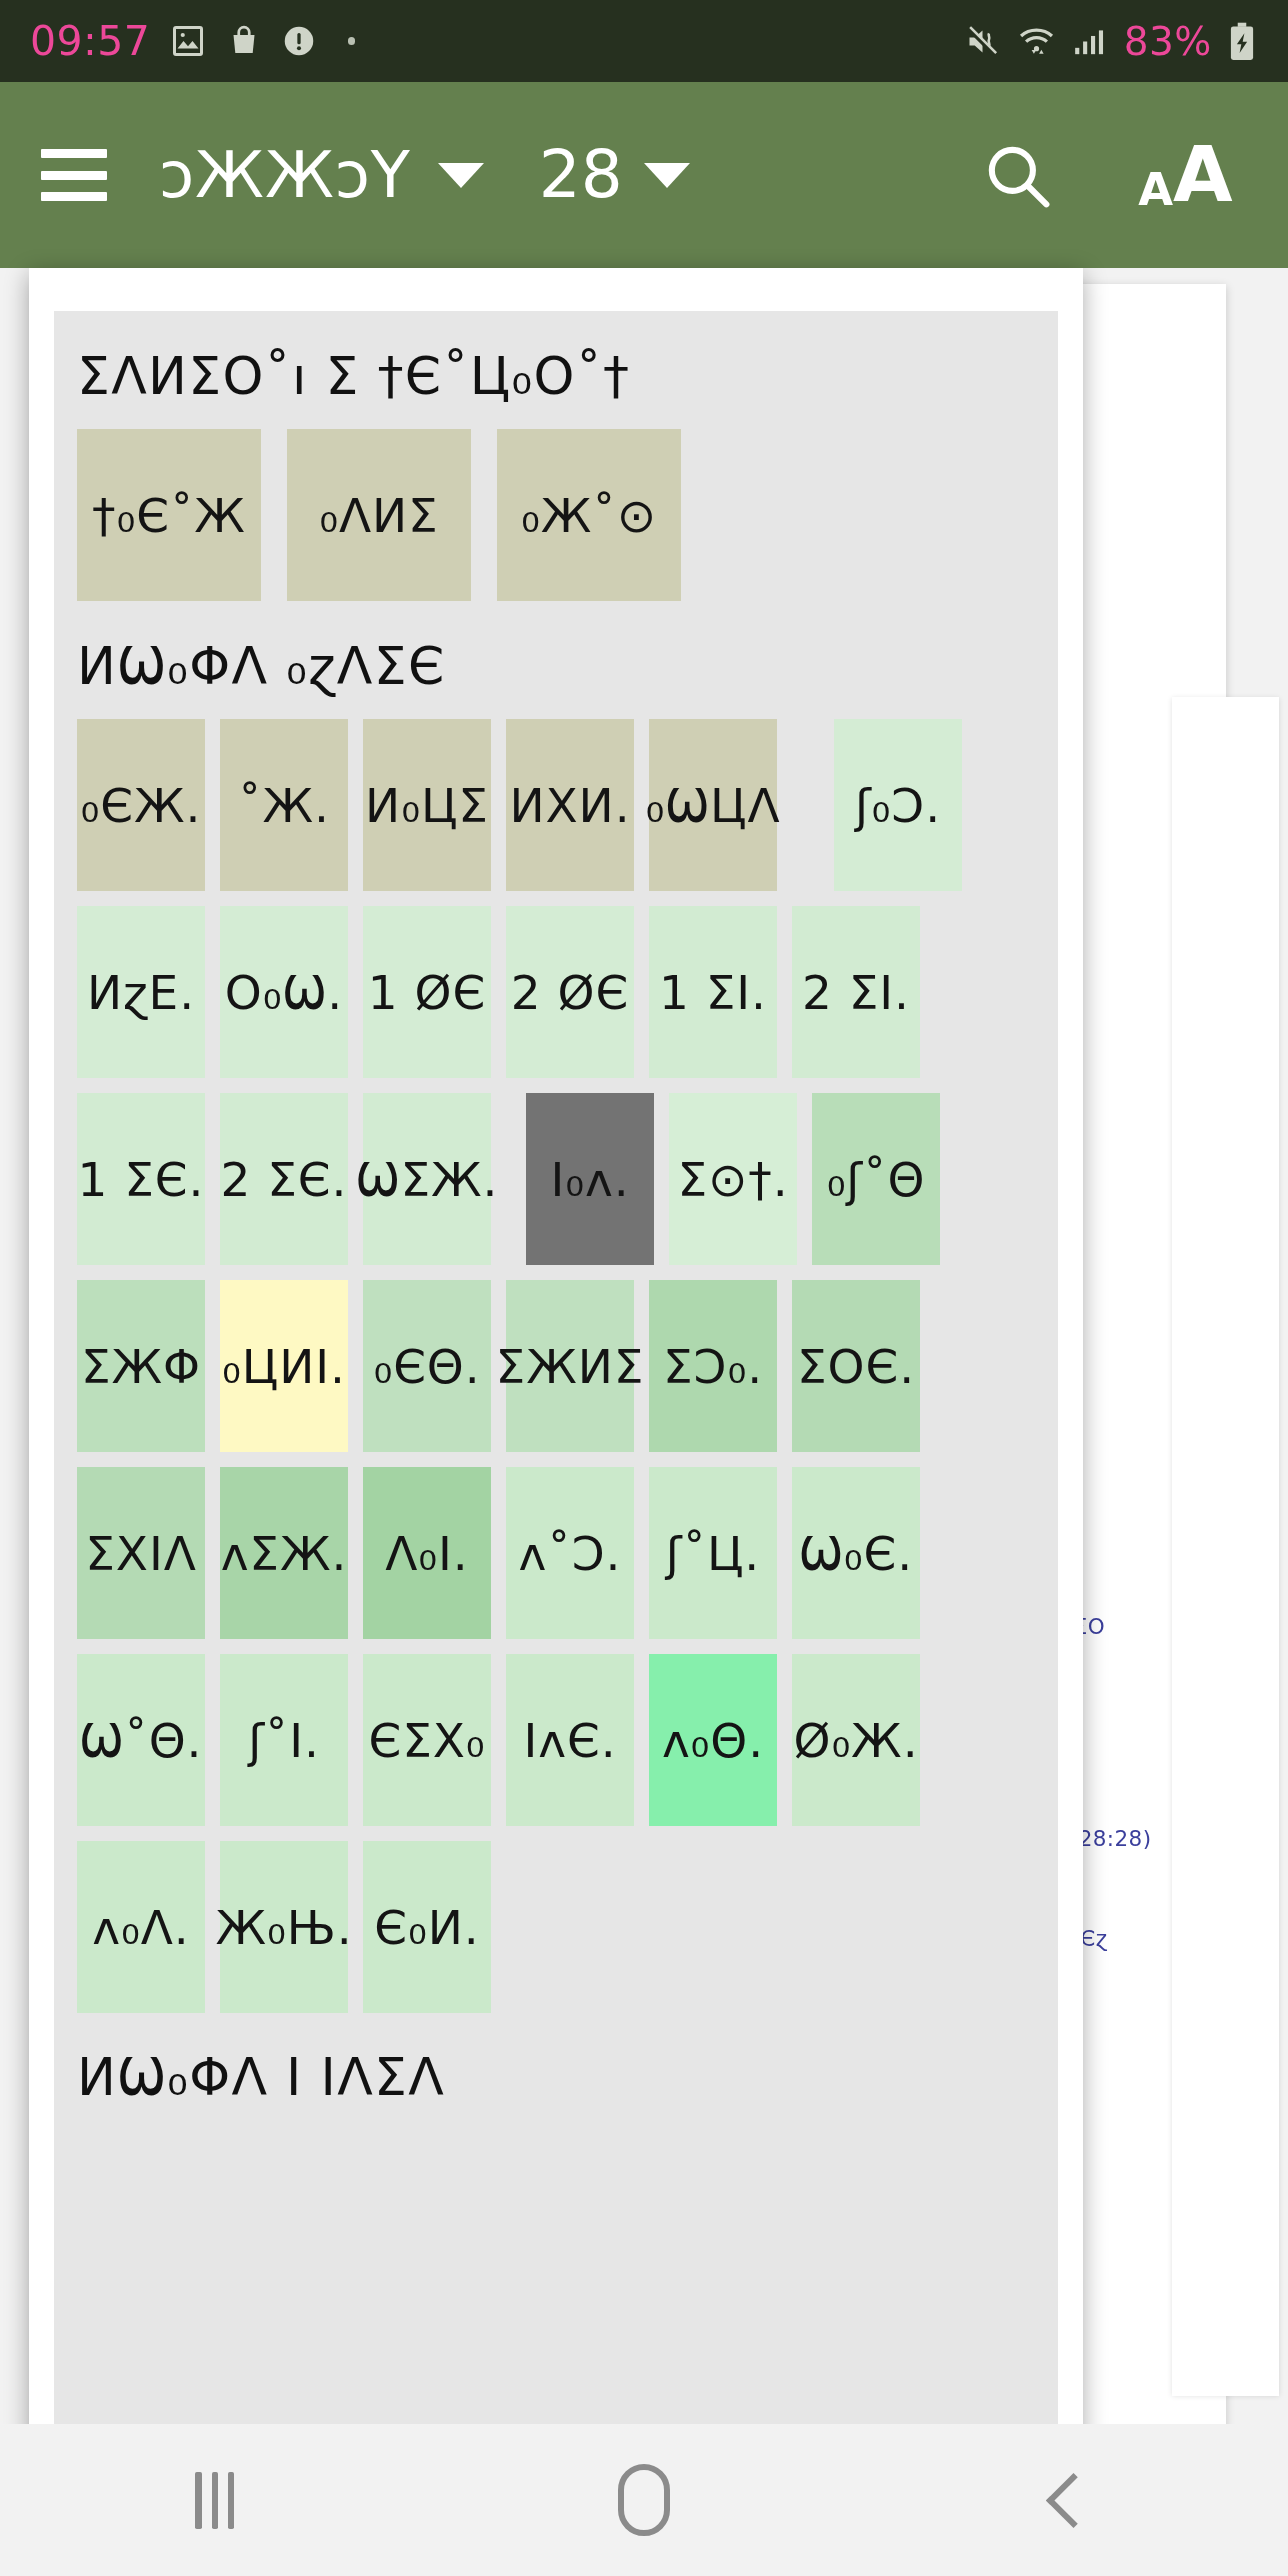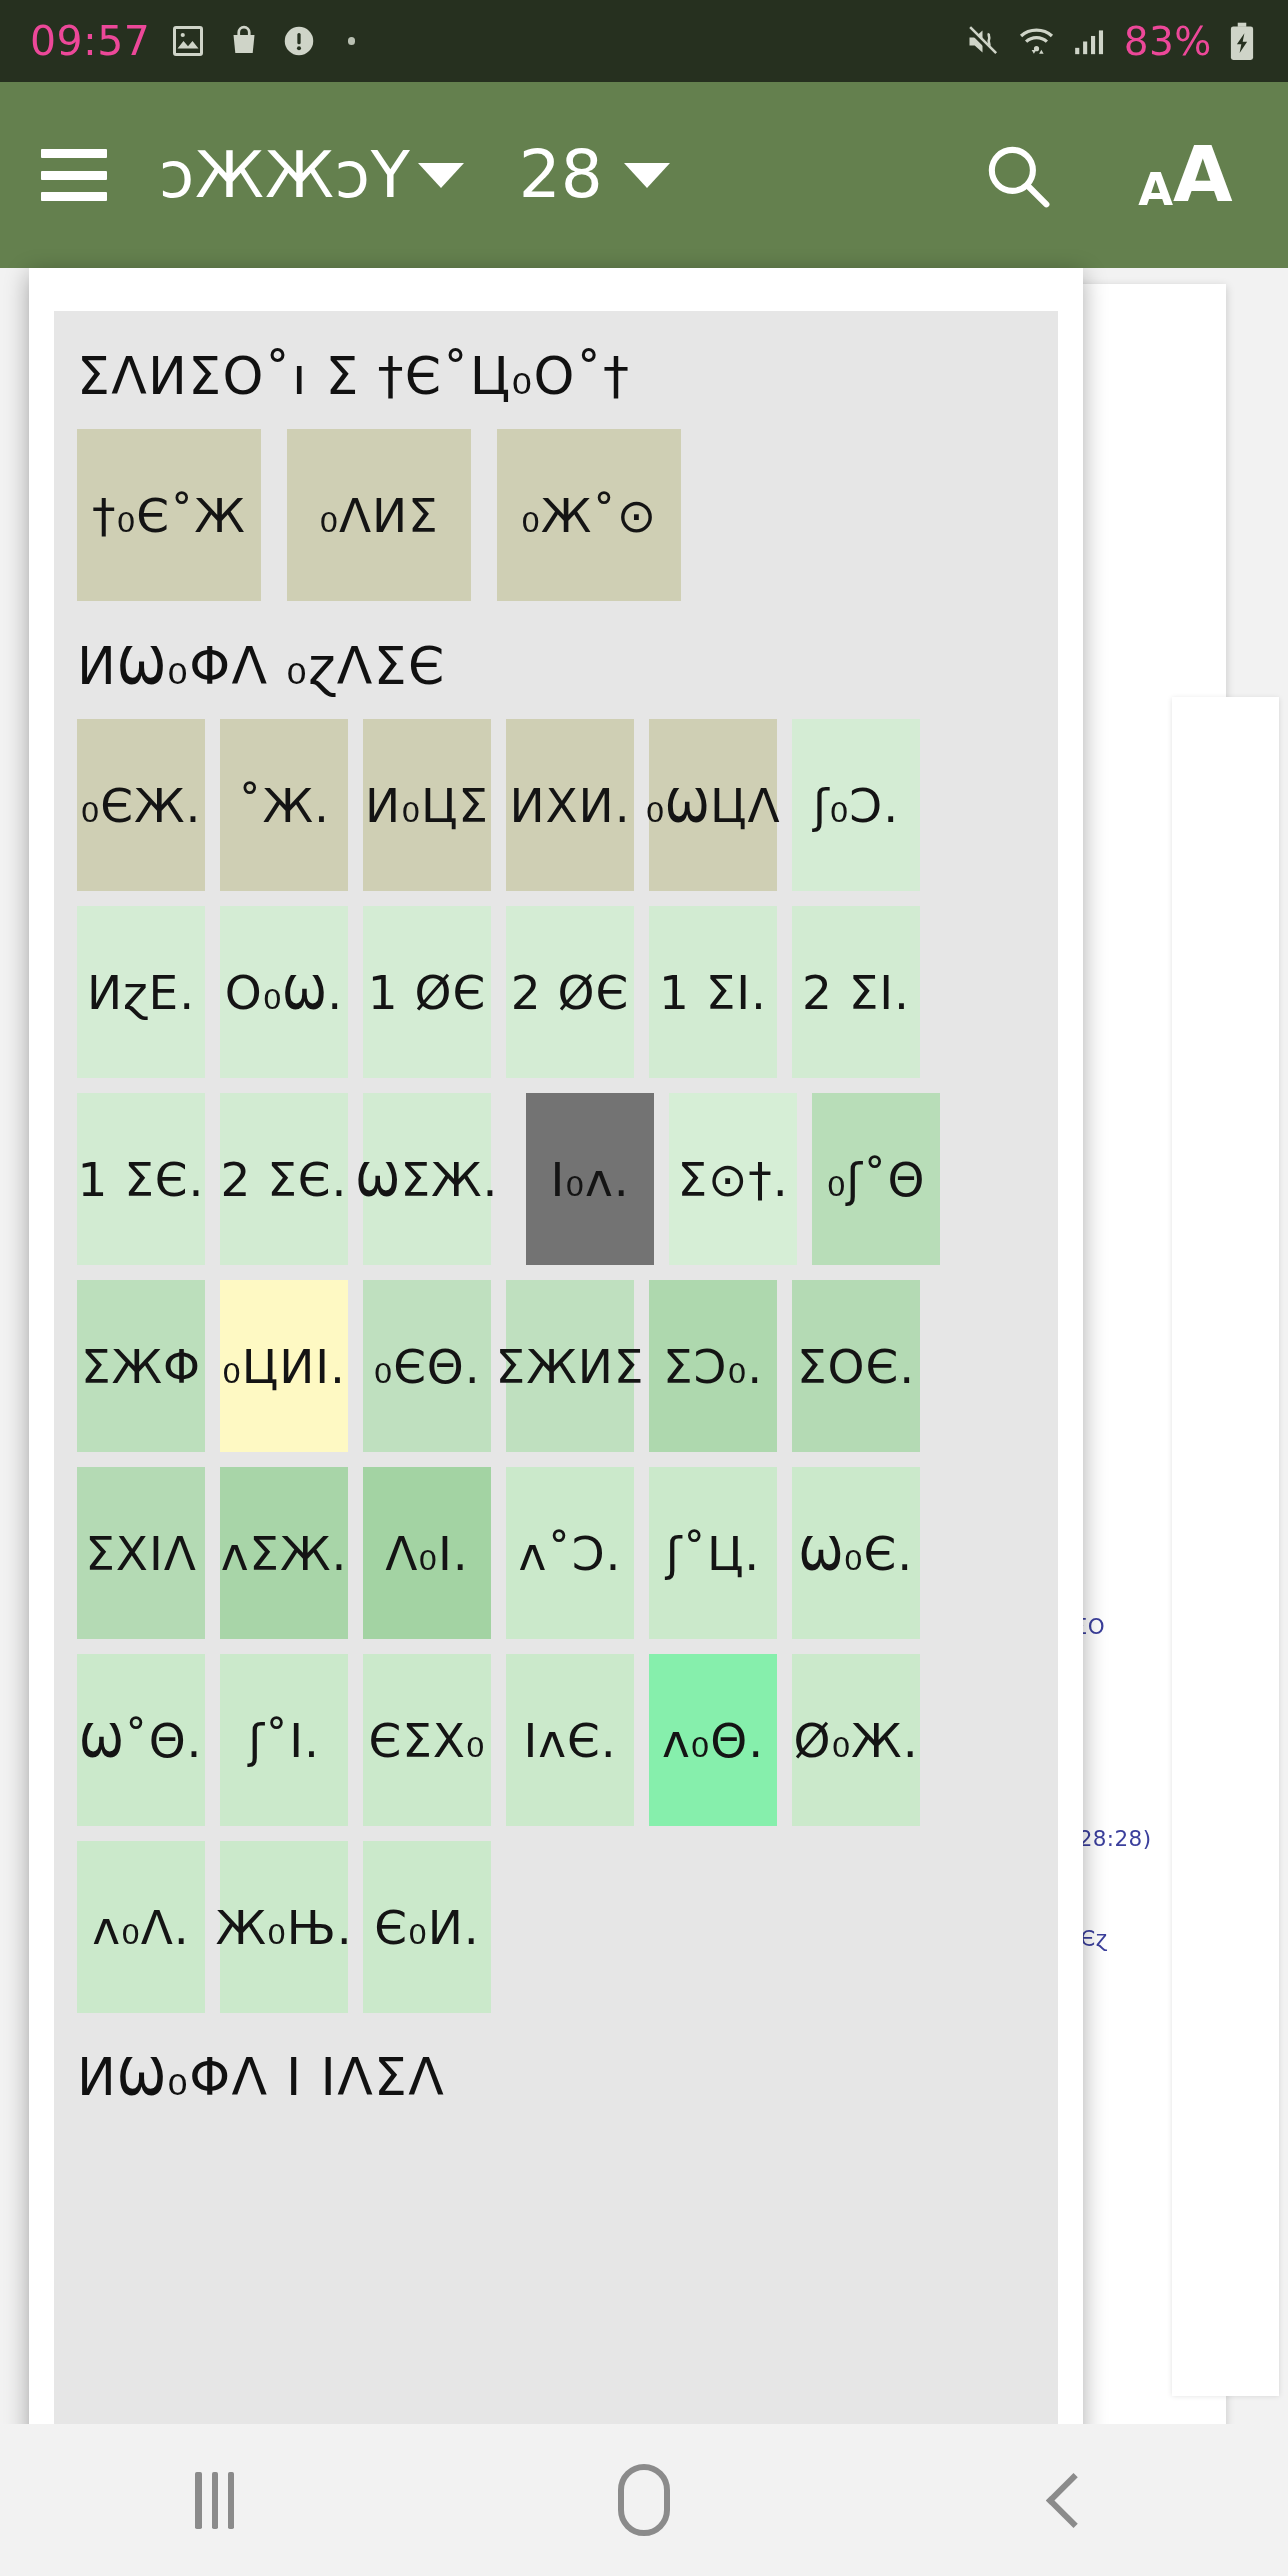--- a/index.html
+++ b/index.html
@@ -25,21 +25,21 @@
   .sb-dot{ width:7.2px; height:7.2px; background:#b9c0b2; border-radius:50%; margin-left:10.7px;}
 
   
   .appbar{
     position:absolute; left:0; top:82px; width:1288px; height:186px;
     background:#64804e; color:#fff;
     display:flex; align-items:center; padding:0 41px;
   }
   .hamburger{ width:66px; display:flex; flex-direction:column; gap:12.5px; cursor:pointer; }
   .hamburger span{ display:block; height:9px; background:#fff; border-radius:0.9px;}
-  .book-sel{ display:flex; align-items:center; gap:7px; margin-left:52px; cursor:pointer;}
+  .book-sel{ display:flex; align-items:center; gap:27px; margin-left:52px; cursor:pointer;}
   .book-name{ font-size:64px; line-height:1; letter-spacing:0.9px; font-weight:400; }
   .chap-sel{ display:flex; align-items:center; gap:21.5px; margin-left:55px; cursor:pointer;}
   .chap-num{ font-size:66px; line-height:1; }
   .caret{
     width:0;height:0;border-left:23px solid transparent;border-right:23px solid transparent;
     border-top:25px solid #fff;
   }
   .ab-right{ margin-left:auto; display:flex; align-items:center; gap:82px; padding-right:14.3px;}
   .ico-btn{ cursor:pointer; display:flex; align-items:center; justify-content:center;}
   .aA{ font-size:0; display:flex; align-items:flex-end; }
@@ -259,21 +259,21 @@
           <div class="chip w3" style="background: rgb(207, 207, 180);">₀Ж˚⊙</div>
         </div>
 
       <div class="sect-title">ИѠ₀ΦΛ ₀ɀΛΣЄ</div>
       <div class="chip-grid" id="sec1">
           <div class="chip w5" style="background: rgb(207, 207, 180);">₀ЄЖ.</div>
           <div class="chip w5" style="background: rgb(207, 207, 180);">˚Ж.</div>
           <div class="chip w5" style="background: rgb(207, 207, 180);">И₀ЦΣ</div>
           <div class="chip w5" style="background: rgb(207, 207, 180);">ИХИ.</div>
           <div class="chip w5" style="background: rgb(207, 207, 180);">₀ѠЦΛ</div>
-          <div class="chip w5" style="background: rgb(212, 236, 212);">ʃ₀Ɔ.</div>
+          <div class="chip w5" style="background: rgb(212, 236, 212); margin-left: 42px;">ʃ₀Ɔ.</div>
           <div class="chip w5" style="background: rgb(212, 236, 212);">ИɀE.</div>
           <div class="chip w5" style="background: rgb(212, 236, 212);">О₀Ѡ.</div>
           <div class="chip w5" style="background: rgb(212, 236, 212);">1 ØЄ</div>
           <div class="chip w5" style="background: rgb(212, 236, 212);">2 ØЄ</div>
           <div class="chip w5" style="background: rgb(210, 235, 210);">1 ΣI.</div>
           <div class="chip w5" style="background: rgb(210, 235, 210);">2 ΣI.</div>
           <div class="chip w5" style="background: rgb(210, 235, 210);">1 ΣЄ.</div>
           <div class="chip w5" style="background: rgb(210, 235, 210);">2 ΣЄ.</div>
           <div class="chip w5" style="background: rgb(210, 235, 210);">ѠΣЖ.</div>
           <div class="chip w5" style="background: #737373; margin-left: 20px;">I₀ʌ.</div>

